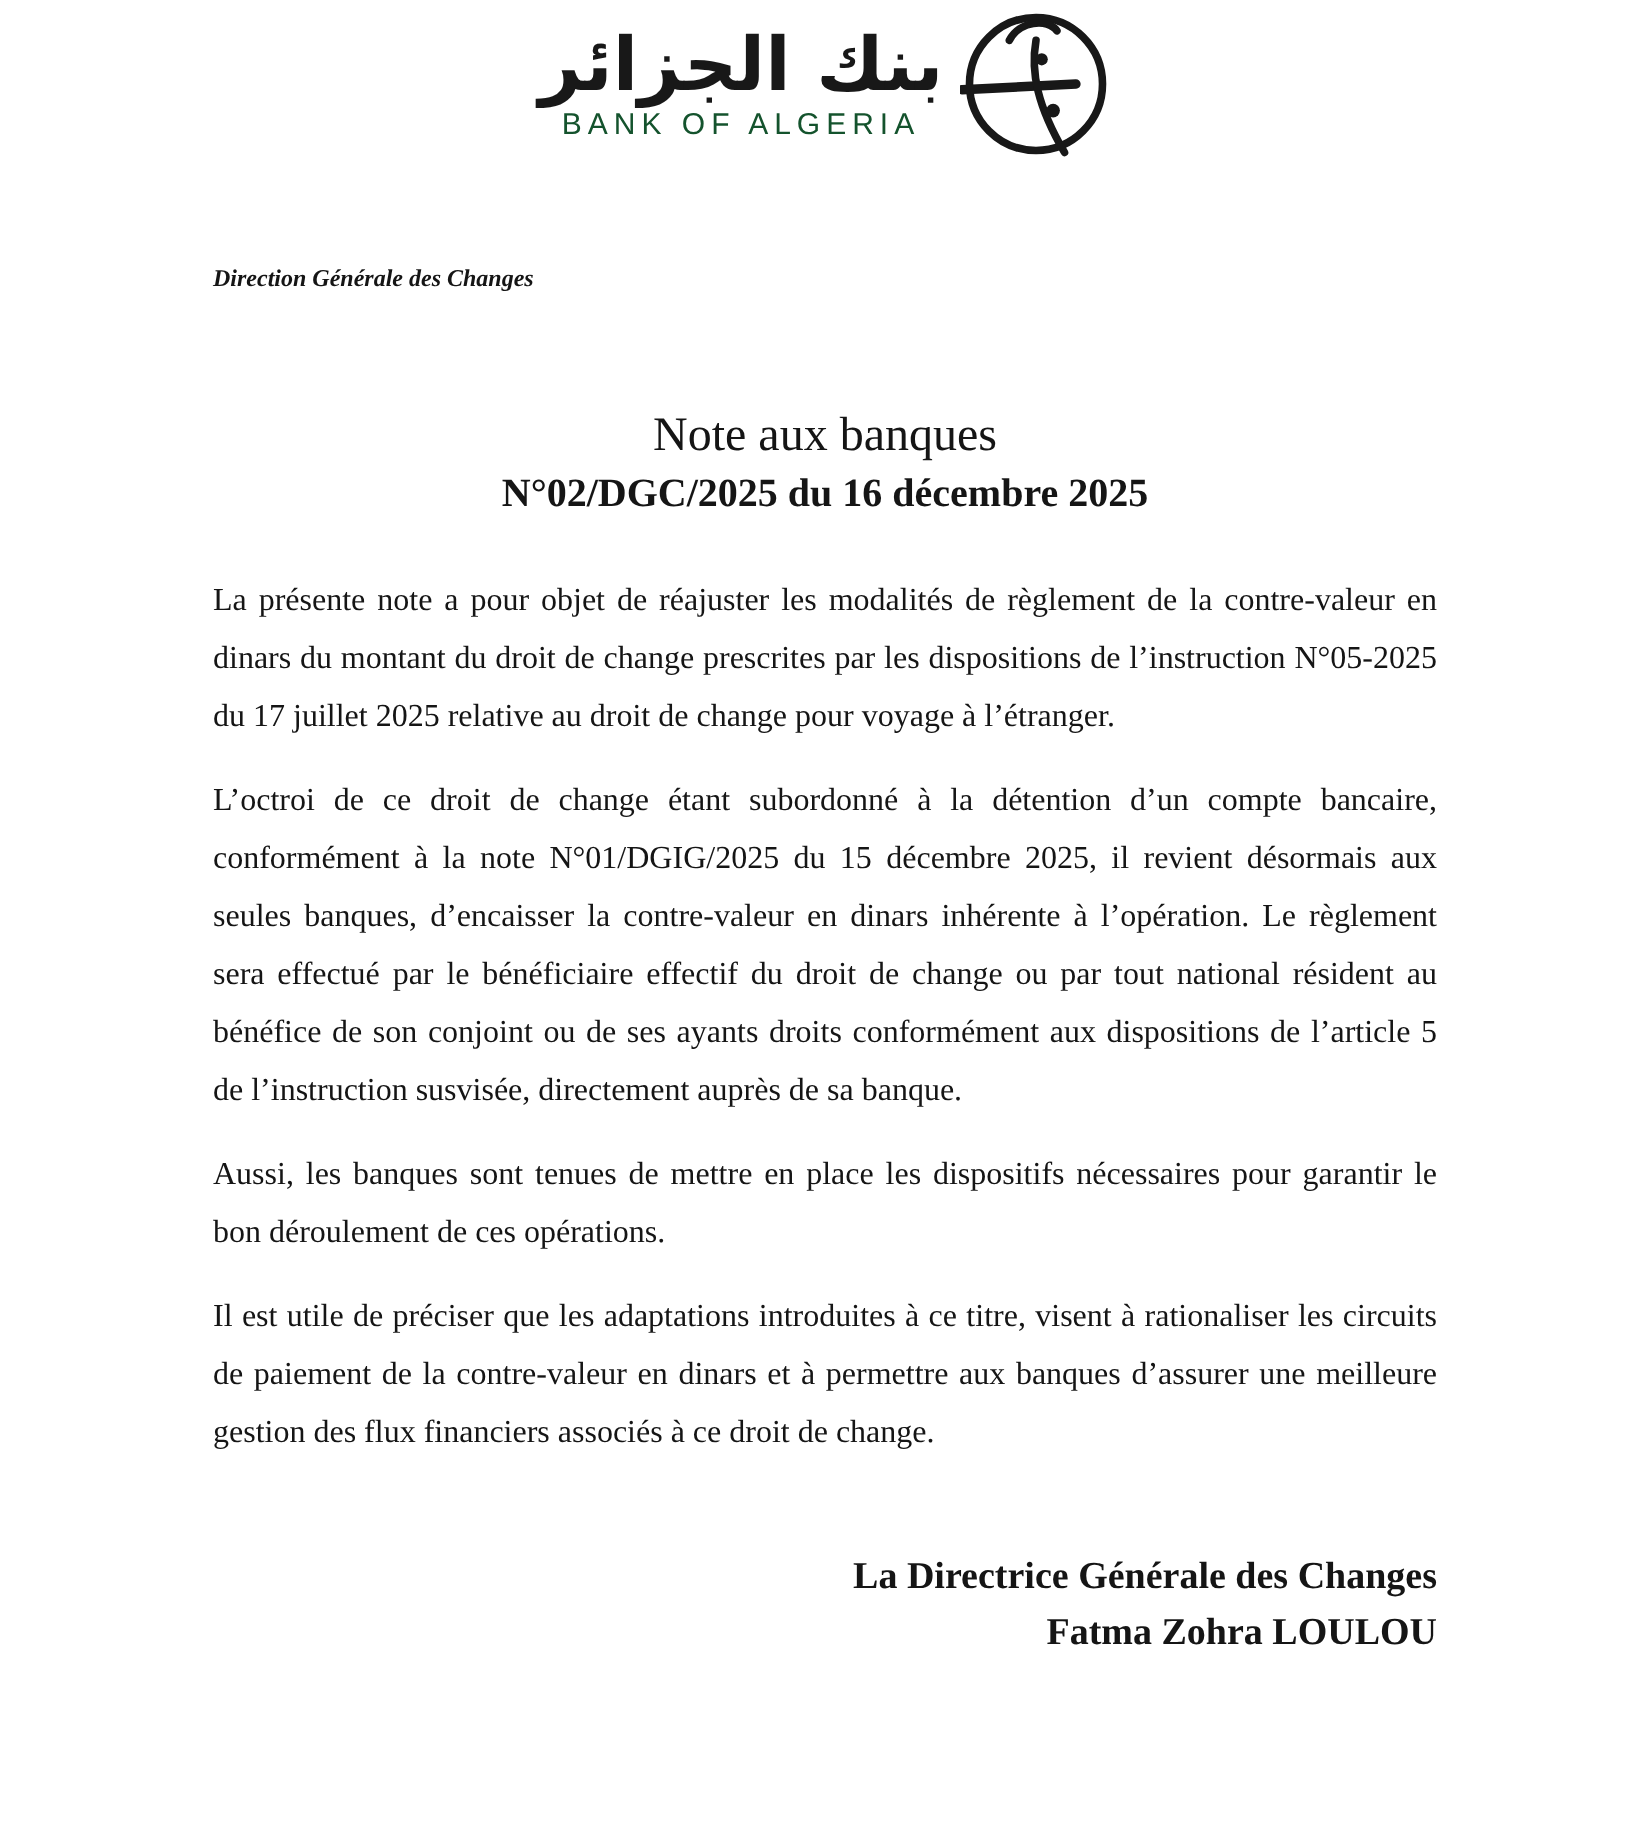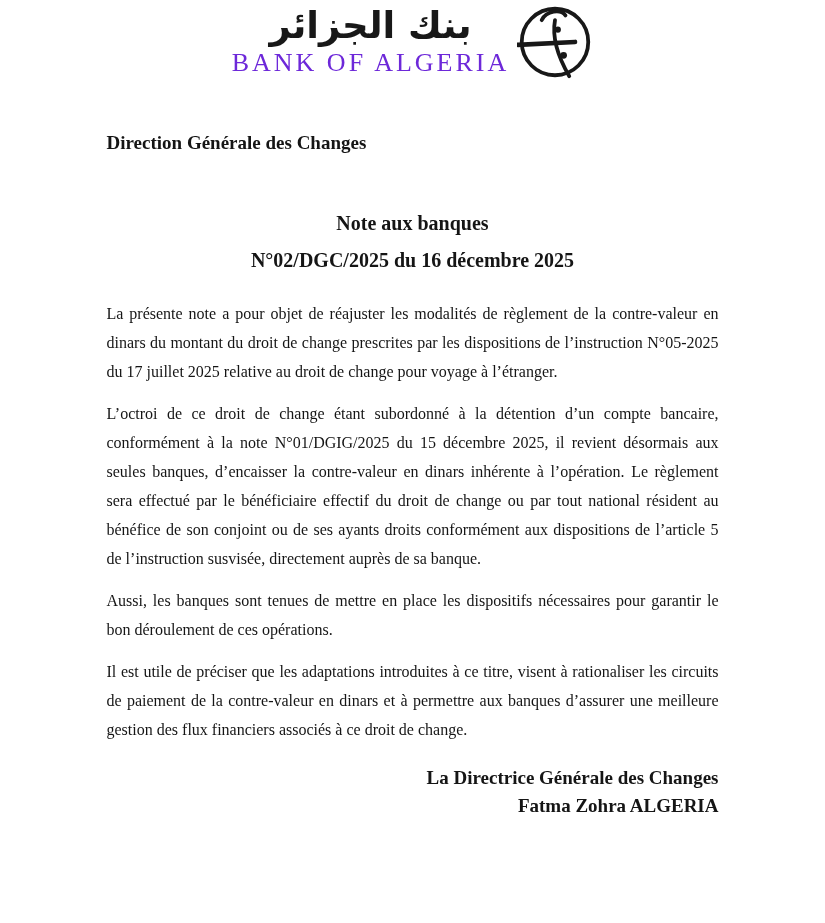--- a/index.html
+++ b/index.html
@@ -23,49 +23,50 @@
   .logo-text-col { text-align: center; }
   .logo-arabic {
     font-family: "DejaVu Sans", sans-serif;
     font-weight: bold;
     font-size: 37px;
     line-height: 1.1;
     color: #181818;
     direction: rtl;
   }
   .logo-latin {
-    font-family: Liberation Serif, serif;
-    font-size: 26px;
+    font-family: Liberation Sans, sans-serif;
+    font-size: 15px;
     letter-spacing: 3px;
-    color: #6d28d9;
+    color: #14532d;
     margin-top: 1px;
     white-space: nowrap;
   }
   .emblem { width: 76px; height: 76px; margin-left: 8px; flex: 0 0 auto; }
   
   .department {
     font-weight: bold;
-    font-size: 19px;
+    font-size: 12px;
     margin: 52px 35px 12px 35px;
+    font-style: italic;
   }
   .title-block { text-align: center; }
-  .note-title  { font-weight: bold; font-size: 20px; margin-top: 58px; }
-  .note-ref    { font-weight: bold; font-size: 20px; margin-top: 14px; }
+  .note-title  { font-weight: normal; font-size: 24px; margin-top: 58px; }
+  .note-ref    { font-weight: bold; font-size: 20px; margin-top: 4px; }
   
   .content {
     margin: 27px 35px 0 35px;
     font-size: 16px;
     line-height: 29px;
     text-align: justify;
     text-justify: inter-word;
   }
   .content p { margin: 0 0 13px 0; }
   
   .signature {
-    margin: 20px 35px 0 35px;
+    margin: 44px 35px 0 35px;
     text-align: right;
     font-weight: bold;
     font-size: 19px;
     line-height: 28px;
   }
 </style>
 </head>
 <body>
 
 <div class="page">
@@ -94,16 +95,16 @@
 
   <div class="content">
     <p>La présente note a pour objet de réajuster les modalités de règlement de la contre-valeur en dinars du montant du droit de change prescrites par les dispositions de l’instruction N°05-2025 du 17 juillet 2025 relative au droit de change pour voyage à l’étranger.</p>
     <p>L’octroi de ce droit de change étant subordonné à la détention d’un compte bancaire, conformément à la note N°01/DGIG/2025 du 15 décembre 2025, il revient désormais aux seules banques, d’encaisser la contre-valeur en dinars inhérente à l’opération. Le règlement sera effectué par le bénéficiaire effectif du droit de change ou par tout national résident au bénéfice de son conjoint ou de ses ayants droits conformément aux dispositions de l’article 5 de l’instruction susvisée, directement auprès de sa banque.</p>
     <p>Aussi, les banques sont tenues de mettre en place les dispositifs nécessaires pour garantir le bon déroulement de ces opérations.</p>
     <p>Il est utile de préciser que les adaptations introduites à ce titre, visent à rationaliser les circuits de paiement de la contre-valeur en dinars et à permettre aux banques d’assurer une meilleure gestion des flux financiers associés à ce droit de change.</p>
   </div>
 
   <div class="signature">
     <div>La Directrice Générale des Changes</div>
-    <div>Fatma Zohra ALGERIA</div>
+    <div>Fatma Zohra LOULOU</div>
   </div>
 
 </div>
 
 </body></html>

